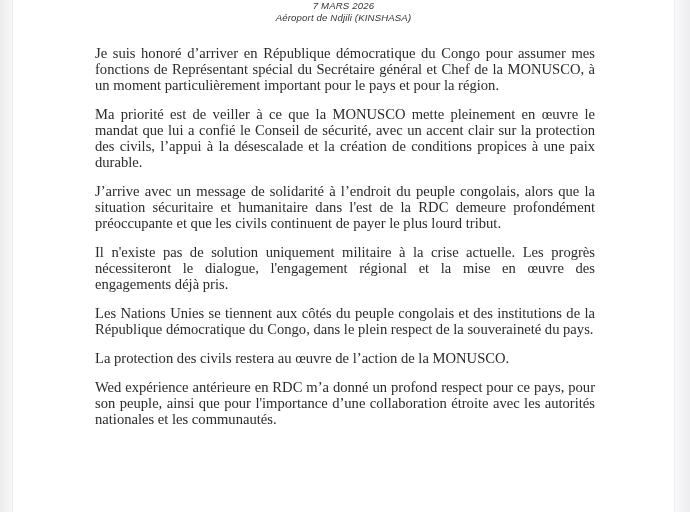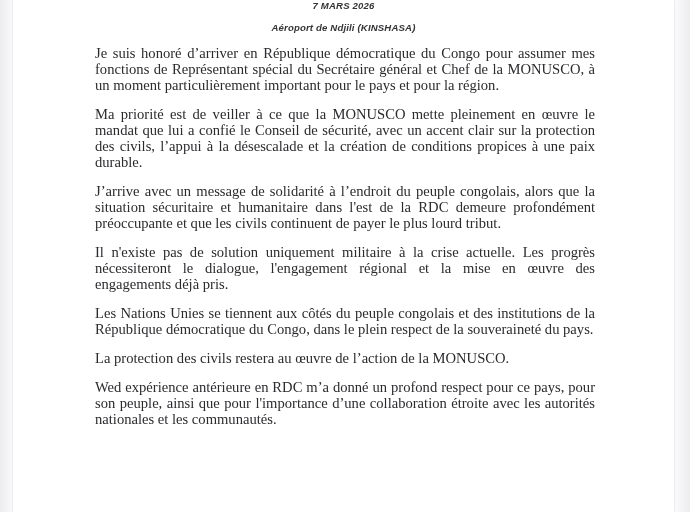--- a/index.html
+++ b/index.html
@@ -43,30 +43,30 @@
   }
   #header {
     position: absolute;
     left: 0;
     top: 0px;
     width: 661px;
     text-align: center;
   }
   .hdr-line {
     font-family: "Liberation Sans", sans-serif;
-    font-weight: bold;
+    font-weight: normal;
     font-style: italic;
     font-size: 9.6px;
     line-height: 11.4px;
     color: #343437;
     letter-spacing: 0.15px;
     white-space: nowrap;
   }
   #header .hdr-date { margin-top: 0px; }
-  #header .hdr-place { margin-top: 11px; }
+  #header .hdr-place { margin-top: 1px; }
 
   #body-text {
     position: absolute;
     left: 82px;
     top: 45px;
     width: 500px;
   }
   .para {
     font-family: "Liberation Serif", serif;
     font-size: 14.6px;

